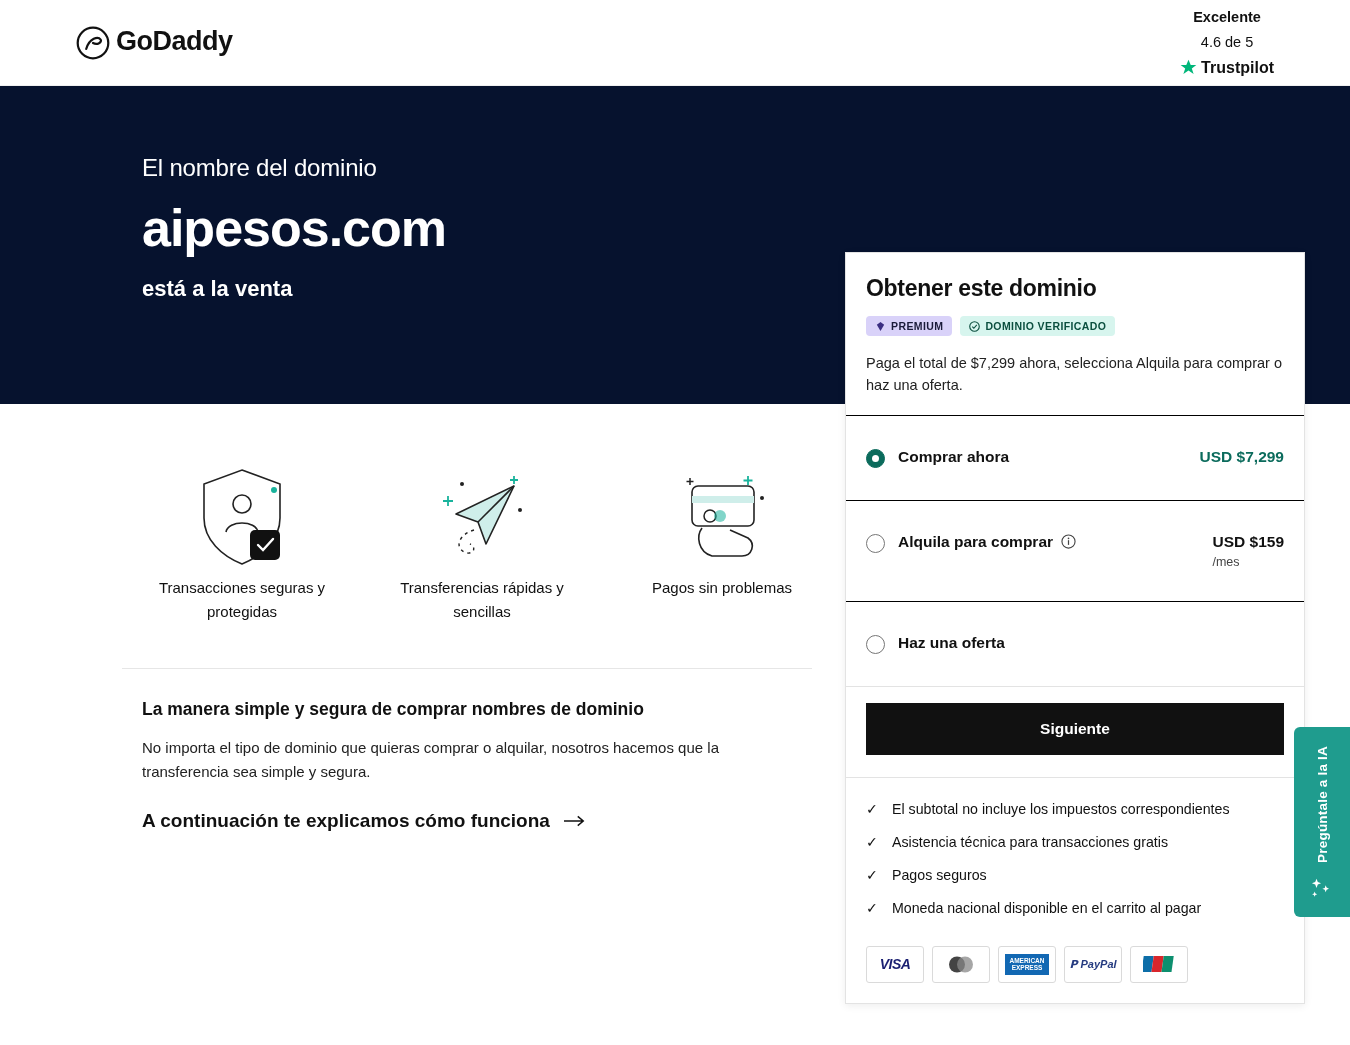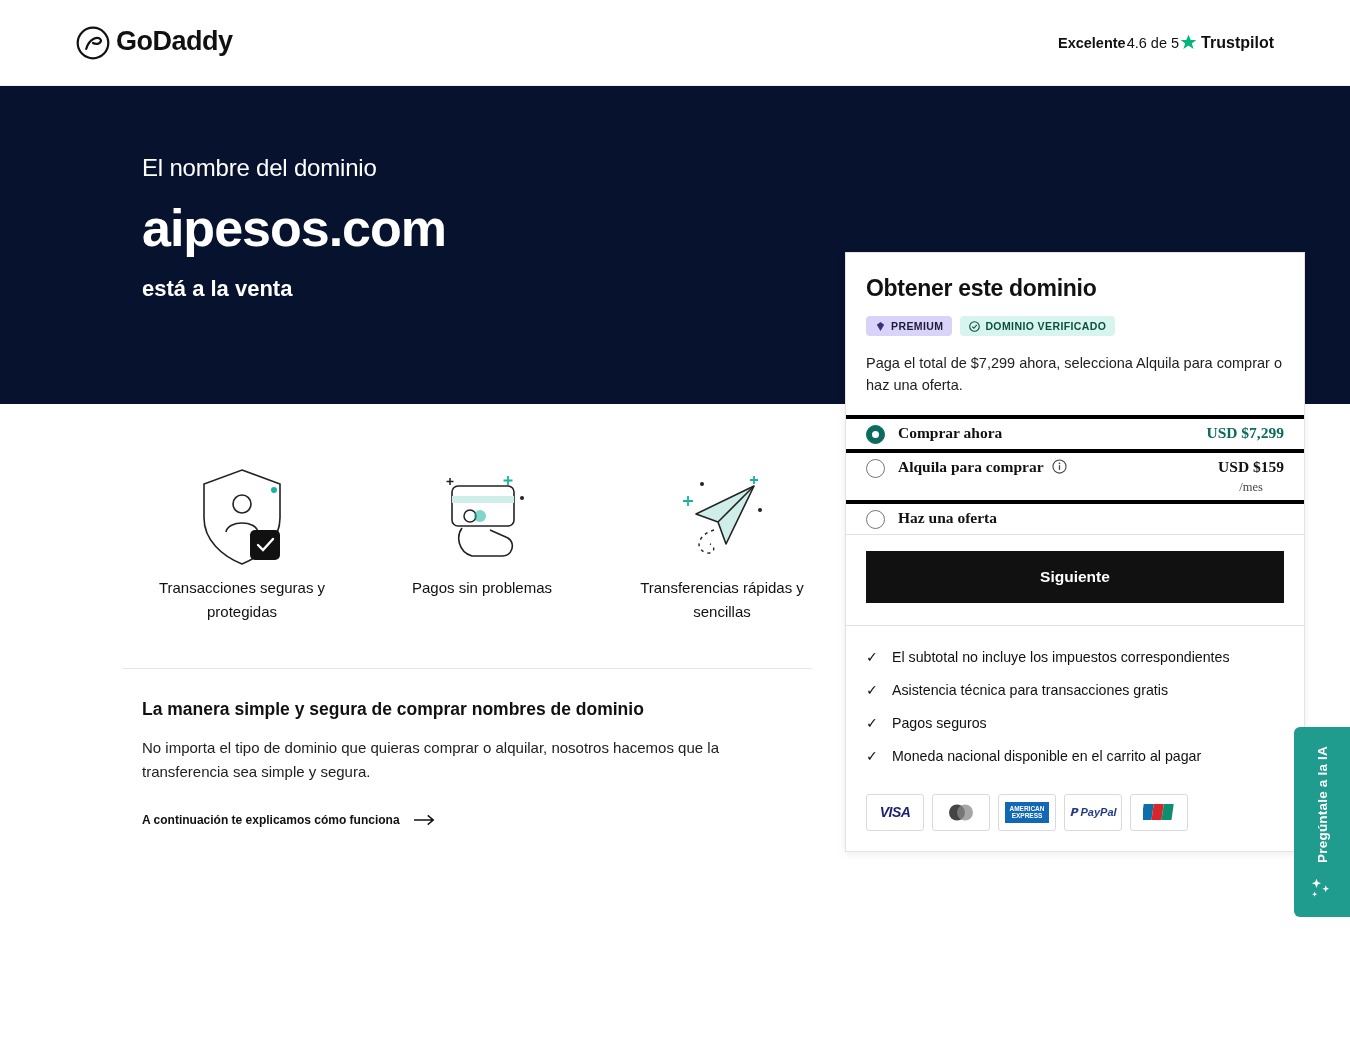--- a/index.html
+++ b/index.html
@@ -23,22 +23,23 @@
     border-bottom: 1px solid #f0f0f0;
   }
   .logo-wrap { display: flex; align-items: flex-start; gap: 6px; }
   .logo-text {
     font-size: 27px;
     font-weight: bold;
     letter-spacing: -0.5px;
     color: #111;
   }
   .trust {
-    display: flex; align-items: center; gap: 1px;
+    display: flex; align-items: center; gap: 9px;
     font-size: 14.5px;
+    flex-direction: column;
   }
   .trust-word { font-weight: bold; color: #111; }
   .trust-score { color: #111; }
   .trust-brand { display: flex; align-items:flex-start; gap:4px; font-weight: bold; font-size:16px; color:#111;}
 
   
   .hero {
     background: #06122e;
     height: 318px;
     position: relative;
@@ -101,21 +102,21 @@
     font-weight: bold;
     color: #111;
   }
   .blurb p {
     font-size: 15px;
     line-height: 1.6;
     margin: 16px 0 26px 0;
     color: #222;
   }
   .blurb-link {
-    font-size: 12px;
+    font-size: 19px;
     font-weight: bold;
     color: #111;
     text-decoration: none;
     display: inline-flex;
     align-items: center;
     gap: 14px;
     cursor: pointer;
   }
 
   
@@ -147,26 +148,25 @@
   .badge-premium { background: #d9d2f9; color: #1b1b3a; }
   .badge-verified { background: #d7f5ee; color: #0b4f3f; }
   .card-desc {
     font-size: 14.5px;
     line-height: 1.55;
     color: #222;
     margin: 0;
   }
 
   .option {
-    border-top: 4px solid #000000;
-    padding: 5px 20px;
+    border-top: 1px solid #000000;
+    padding: 32px 20px;
     display: flex;
     align-items: flex-start;
     cursor: pointer;
-    font-family: Liberation Serif, serif;
   }
   .radio {
     width: 19px; height: 19px;
     border-radius: 50%;
     border: 1.6px solid #767676;
     flex: 0 0 19px;
     margin-top: 1px;
     position: relative;
     background: #fff;
   }
@@ -180,21 +180,21 @@
   }
   .option-label {
     font-size: 15.5px;
     font-weight: bold;
     margin-left: 13px;
     flex: 1;
     display: flex;
     align-items: center;
     gap: 8px;
   }
-  .option-price { text-align: center; }
+  .option-price { text-align: left; }
   .price-main { font-size: 15.5px; font-weight: bold; color: #0b6b5c; }
   .price-main.plain { color: #111; }
   .price-sub { font-size: 12.5px; color: #444; margin-top: 4px; }
 
   .cta-wrap { padding: 16px 20px 22px 20px; border-top: 1px solid #e3e3e3;}
   .cta {
     width: 100%;
     background: #111;
     color: #fff;
     border: none;
@@ -294,49 +294,49 @@
         <svg width="108" height="112" viewBox="0 0 108 112">
           <path d="M54 10 L92 24 V58 C92 80 74 96 54 104 C34 96 16 80 16 58 V24 Z" fill="none" stroke="#222" stroke-width="1.6"></path>
           <circle cx="54" cy="44" r="9" fill="none" stroke="#222" stroke-width="1.6"></circle>
           <path d="M38 72 C40 60 68 60 70 72" fill="none" stroke="#222" stroke-width="1.6"></path>
           <circle cx="86" cy="30" r="3" fill="#19b39c"></circle>
           <rect x="62" y="70" width="30" height="30" rx="5" fill="#111"></rect>
           <path d="M70 85 l5 5 l10 -11" fill="none" stroke="#fff" stroke-width="2.4" stroke-linecap="round"></path>
         </svg>
       </div>
       <div class="feature-label">Transacciones seguras y protegidas</div>
+    </div>
+    <div class="feature">
+      <div class="feature-art">
+        <svg width="108" height="112" viewBox="0 0 108 112">
+          <path d="M28 54 L86 26 L58 84 L50 62 Z" fill="#cfeeea" stroke="#222" stroke-width="1.6" stroke-linejoin="round"></path>
+          <path d="M50 62 L86 26" fill="none" stroke="#222" stroke-width="1.6"></path>
+          <path d="M46 70 C32 74 26 86 36 92 C44 96 50 88 42 84" fill="none" stroke="#222" stroke-width="1.4" stroke-dasharray="3 4"></path>
+          <path d="M20 36 l0 10 M15 41 l10 0" stroke="#19b39c" stroke-width="1.8"></path>
+          <path d="M86 16 l0 8 M82 20 l8 0" stroke="#19b39c" stroke-width="1.8"></path>
+          <circle cx="92" cy="50" r="2" fill="#222"></circle>
+          <circle cx="34" cy="24" r="2" fill="#222"></circle>
+        </svg>
+      </div>
+      <div class="feature-label">Transferencias rápidas y sencillas</div>
     </div>
     <div class="feature">
       <div class="feature-art">
         <svg width="108" height="112" viewBox="0 0 108 112">
           <rect x="24" y="26" width="62" height="40" rx="6" fill="none" stroke="#222" stroke-width="1.6"></rect>
           <rect x="24" y="36" width="62" height="7" fill="#cfeeea"></rect>
           <circle cx="42" cy="56" r="6" fill="none" stroke="#222" stroke-width="1.5"></circle>
           <circle cx="52" cy="56" r="6" fill="#19b39c" opacity="0.55"></circle>
           <path d="M34 68 C28 76 30 92 44 96 L74 96 C84 96 88 84 80 78 L62 70" fill="none" stroke="#222" stroke-width="1.6" stroke-linejoin="round"></path>
           <path d="M80 16 l0 9 M75.5 20.5 l9 0" stroke="#19b39c" stroke-width="1.8"></path>
           <path d="M22 18 l0 7 M18.5 21.5 l7 0" stroke="#222" stroke-width="1.5"></path>
           <circle cx="94" cy="38" r="2" fill="#222"></circle>
         </svg>
       </div>
       <div class="feature-label">Pagos sin problemas</div>
-    </div>
-    <div class="feature">
-      <div class="feature-art">
-        <svg width="108" height="112" viewBox="0 0 108 112">
-          <path d="M28 54 L86 26 L58 84 L50 62 Z" fill="#cfeeea" stroke="#222" stroke-width="1.6" stroke-linejoin="round"></path>
-          <path d="M50 62 L86 26" fill="none" stroke="#222" stroke-width="1.6"></path>
-          <path d="M46 70 C32 74 26 86 36 92 C44 96 50 88 42 84" fill="none" stroke="#222" stroke-width="1.4" stroke-dasharray="3 4"></path>
-          <path d="M20 36 l0 10 M15 41 l10 0" stroke="#19b39c" stroke-width="1.8"></path>
-          <path d="M86 16 l0 8 M82 20 l8 0" stroke="#19b39c" stroke-width="1.8"></path>
-          <circle cx="92" cy="50" r="2" fill="#222"></circle>
-          <circle cx="34" cy="24" r="2" fill="#222"></circle>
-        </svg>
-      </div>
-      <div class="feature-label">Transferencias rápidas y sencillas</div>
     </div>
   </div>
 
   <div class="divider"></div>
 
   <div class="blurb">
     <h2>La manera simple y segura de comprar nombres de dominio</h2>
     <p>No importa el tipo de dominio que quieras comprar o alquilar, nosotros hacemos que la transferencia sea simple y segura.</p>
     <a class="blurb-link">
       <span>A continuación te explicamos cómo funciona</span>

